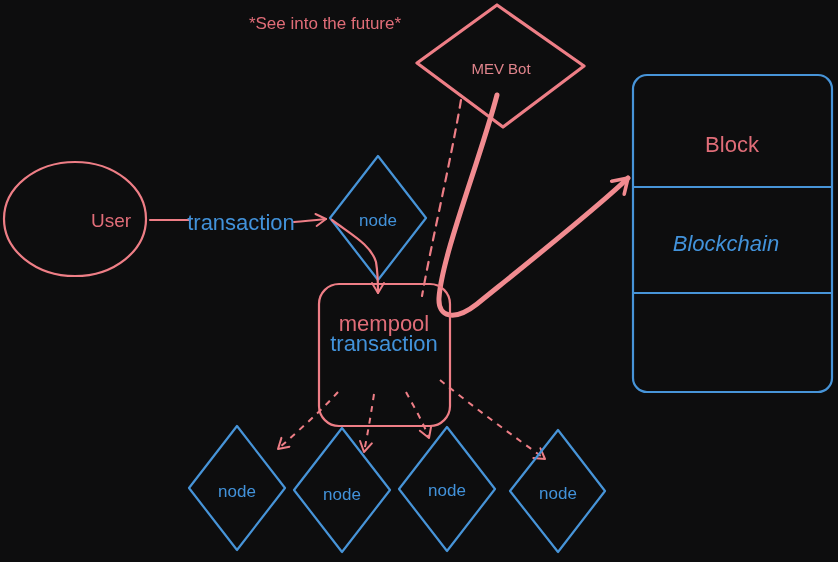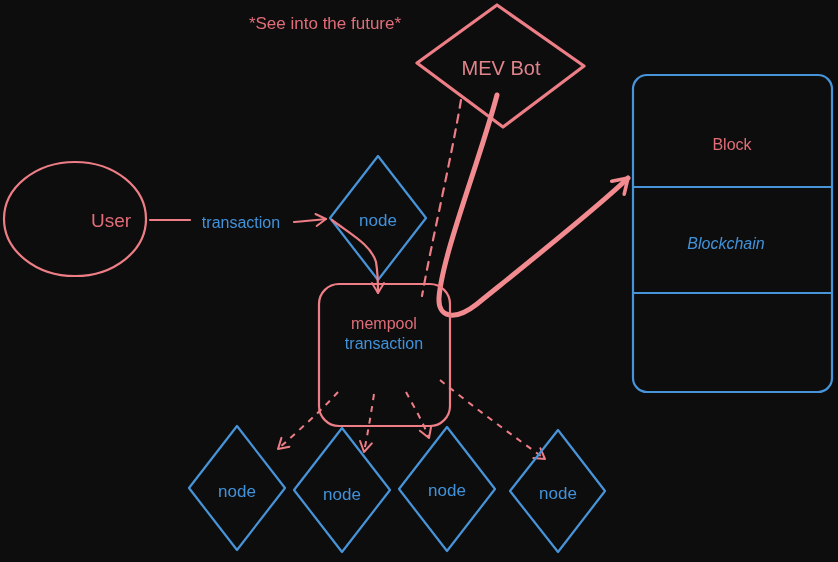--- a/index.html
+++ b/index.html
@@ -15,23 +15,23 @@
     position:absolute;
     transform:translate(-50%,-50%);
     font-family:"Liberation Sans",sans-serif;
     white-space:nowrap;
     line-height:1;
     user-select:none;
   }
   .t-red{color:var(--c-red-text,#e06d78);}
   .t-blue{color:var(--c-blue-text,#4292da);}
   .t-mev{color:var(--c-mev-text,#e08089);}
-  .fs16{font-size:20px;}
+  .fs16{font-size:15px;}
   .fs17{font-size:17px;}
-  .fs18{font-size:16px;}
+  .fs18{font-size:22px;}
   .fs19{font-size:19px;}
 
   .s-red{stroke:var(--c-red,#ee7e86);fill:none;}
   .s-thick{stroke:var(--c-red-thick,#f18b90);fill:none;}
   .s-blue{stroke:var(--c-blue,#4794d8);fill:none;}
   .hatchline{stroke:var(--c-hatch,#6e3b41);}
 </style>
 </head>
 <body>
 

